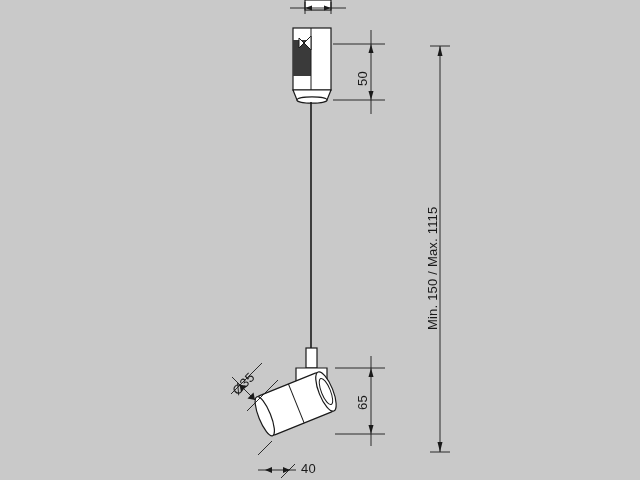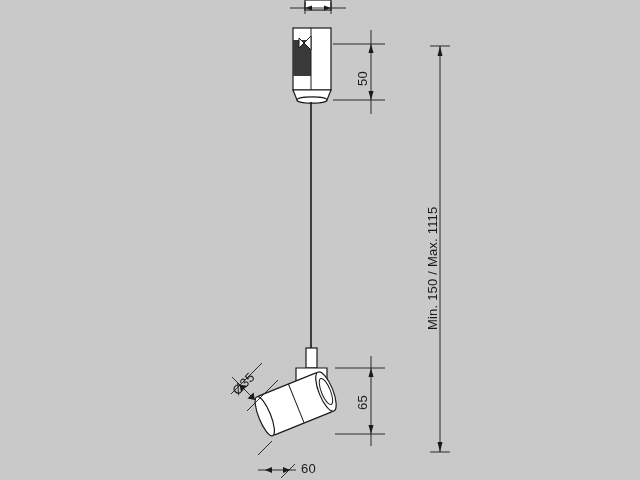--- a/index.html
+++ b/index.html
@@ -132,15 +132,15 @@
   </svg>
 
   <div class="dim-label rot90" style="left:356px; top:86px;">50</div>
 
   <div class="dim-label rot90" style="left:426px; top:330px;">Min. 150 / Max. 1115</div>
 
   <div class="dim-label rot90" style="left:356px; top:410px;">65</div>
 
   <div class="dim-label rot-diag" style="left:230px; top:388px;">Ø35</div>
 
-  <div class="dim-label" style="left:301px; top:462px;">60</div>
+  <div class="dim-label" style="left:301px; top:462px;">40</div>
 
 </div>
 
 </body></html>

